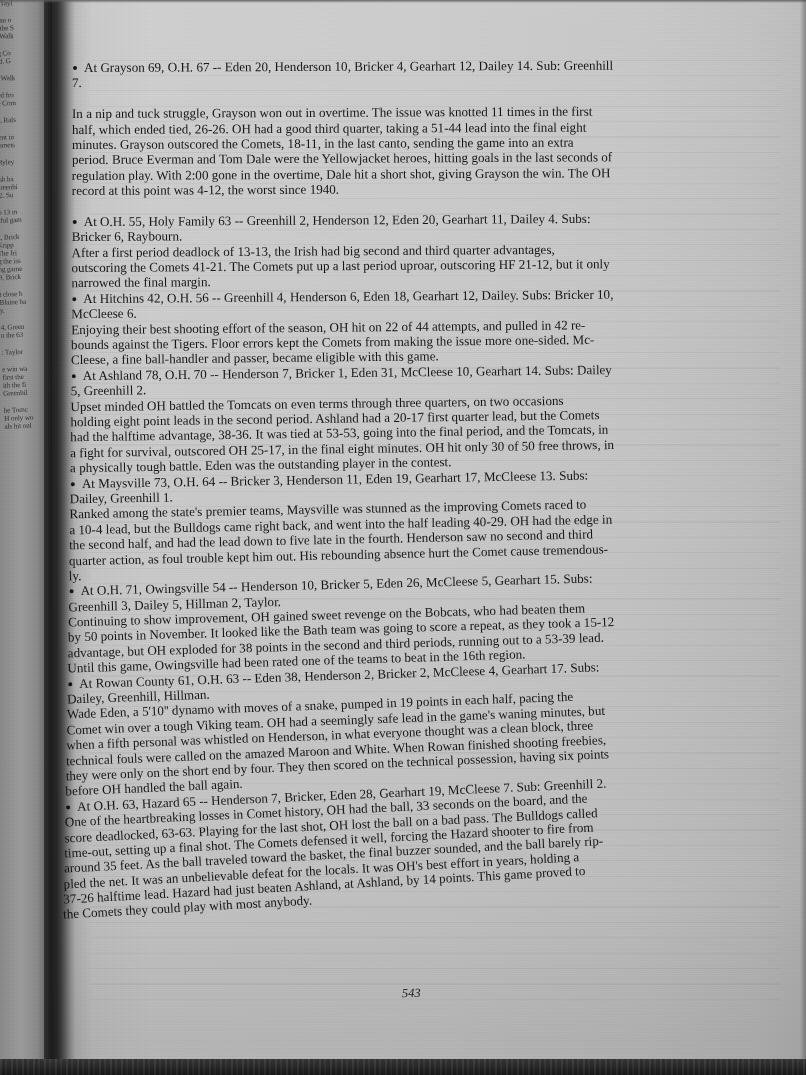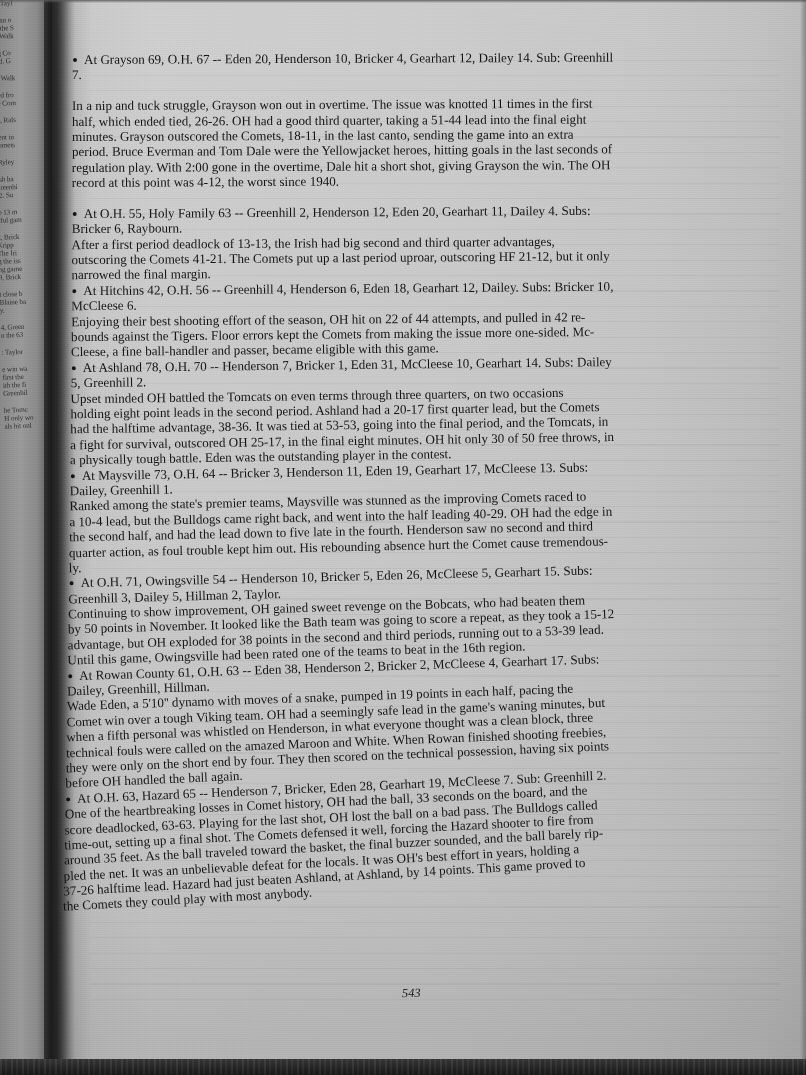--- a/index.html
+++ b/index.html
@@ -132,21 +132,21 @@
     position: absolute;
     right: 0; top: 0;
     width: 6px; height: 1075px;
     background: linear-gradient(to left, rgba(70,70,70,.45), rgba(70,70,70,0));
   }
 
   
   .textblock {
     position: absolute;
     left: 72px;
-    top: 52px;
+    top: 60px;
     width: 712px;
   }
   .ln {
     position: relative;
     white-space: nowrap;
     color: #141414;
     font-family: "Liberation Serif", "DejaVu Serif", serif;
     font-size: 13.1px;
     line-height: 15.4px;
     height: 15.4px;

